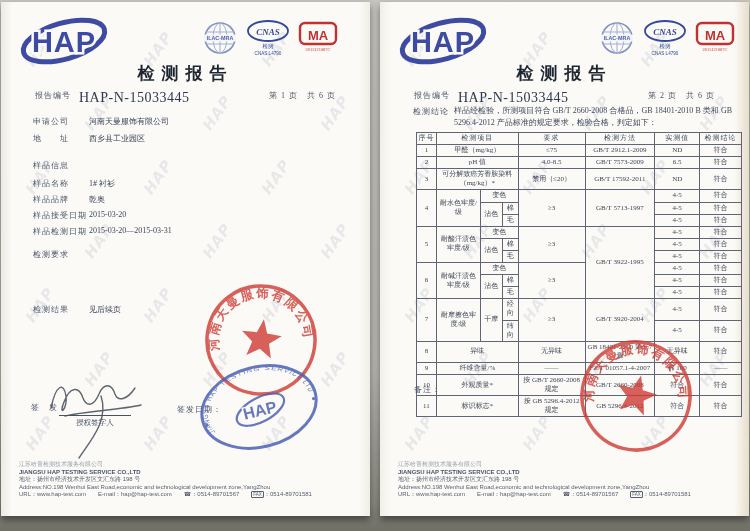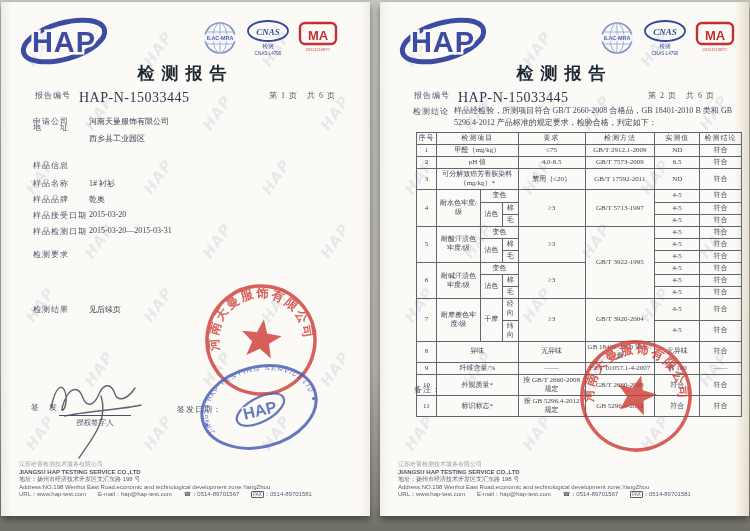--- a/index.html
+++ b/index.html
@@ -87,21 +87,21 @@
     </div>
 
     <div class="abs title" style="left:0;top:60px">检测报告</div>
 
     <div class="abs lbl" style="left:34px;top:88px">报告编号</div>
     <div class="abs bold-no" style="left:78px;top:87.5px">HAP-N-15033445</div>
     <div class="abs lbl" style="left:268px;top:88px">第 1 页　共 6 页</div>
 
     <div class="abs lbl" style="left:32px;top:114px">申请公司</div>
     <div class="abs val" style="left:88px;top:114px">河南天曼服饰有限公司</div>
-    <div class="abs lbl" style="left:32px;top:120px">地　　址</div>
+    <div class="abs lbl" style="left:32px;top:131px">地　　址</div>
     <div class="abs val" style="left:88px;top:131px">西乡县工业园区</div>
 
     <div class="abs sec" style="left:32px;top:158px">样品信息</div>
     <div class="abs lbl" style="left:32px;top:176px">样品名称</div>
     <div class="abs val" style="left:88px;top:176px">1# 衬衫</div>
     <div class="abs lbl" style="left:32px;top:192px">样品品牌</div>
     <div class="abs val" style="left:88px;top:192px">乾奥</div>
     <div class="abs lbl" style="left:32px;top:208px">样品接受日期</div>
     <div class="abs val" style="left:88px;top:208px">2015-03-20</div>
     <div class="abs lbl" style="left:32px;top:224px">样品检测日期</div>

